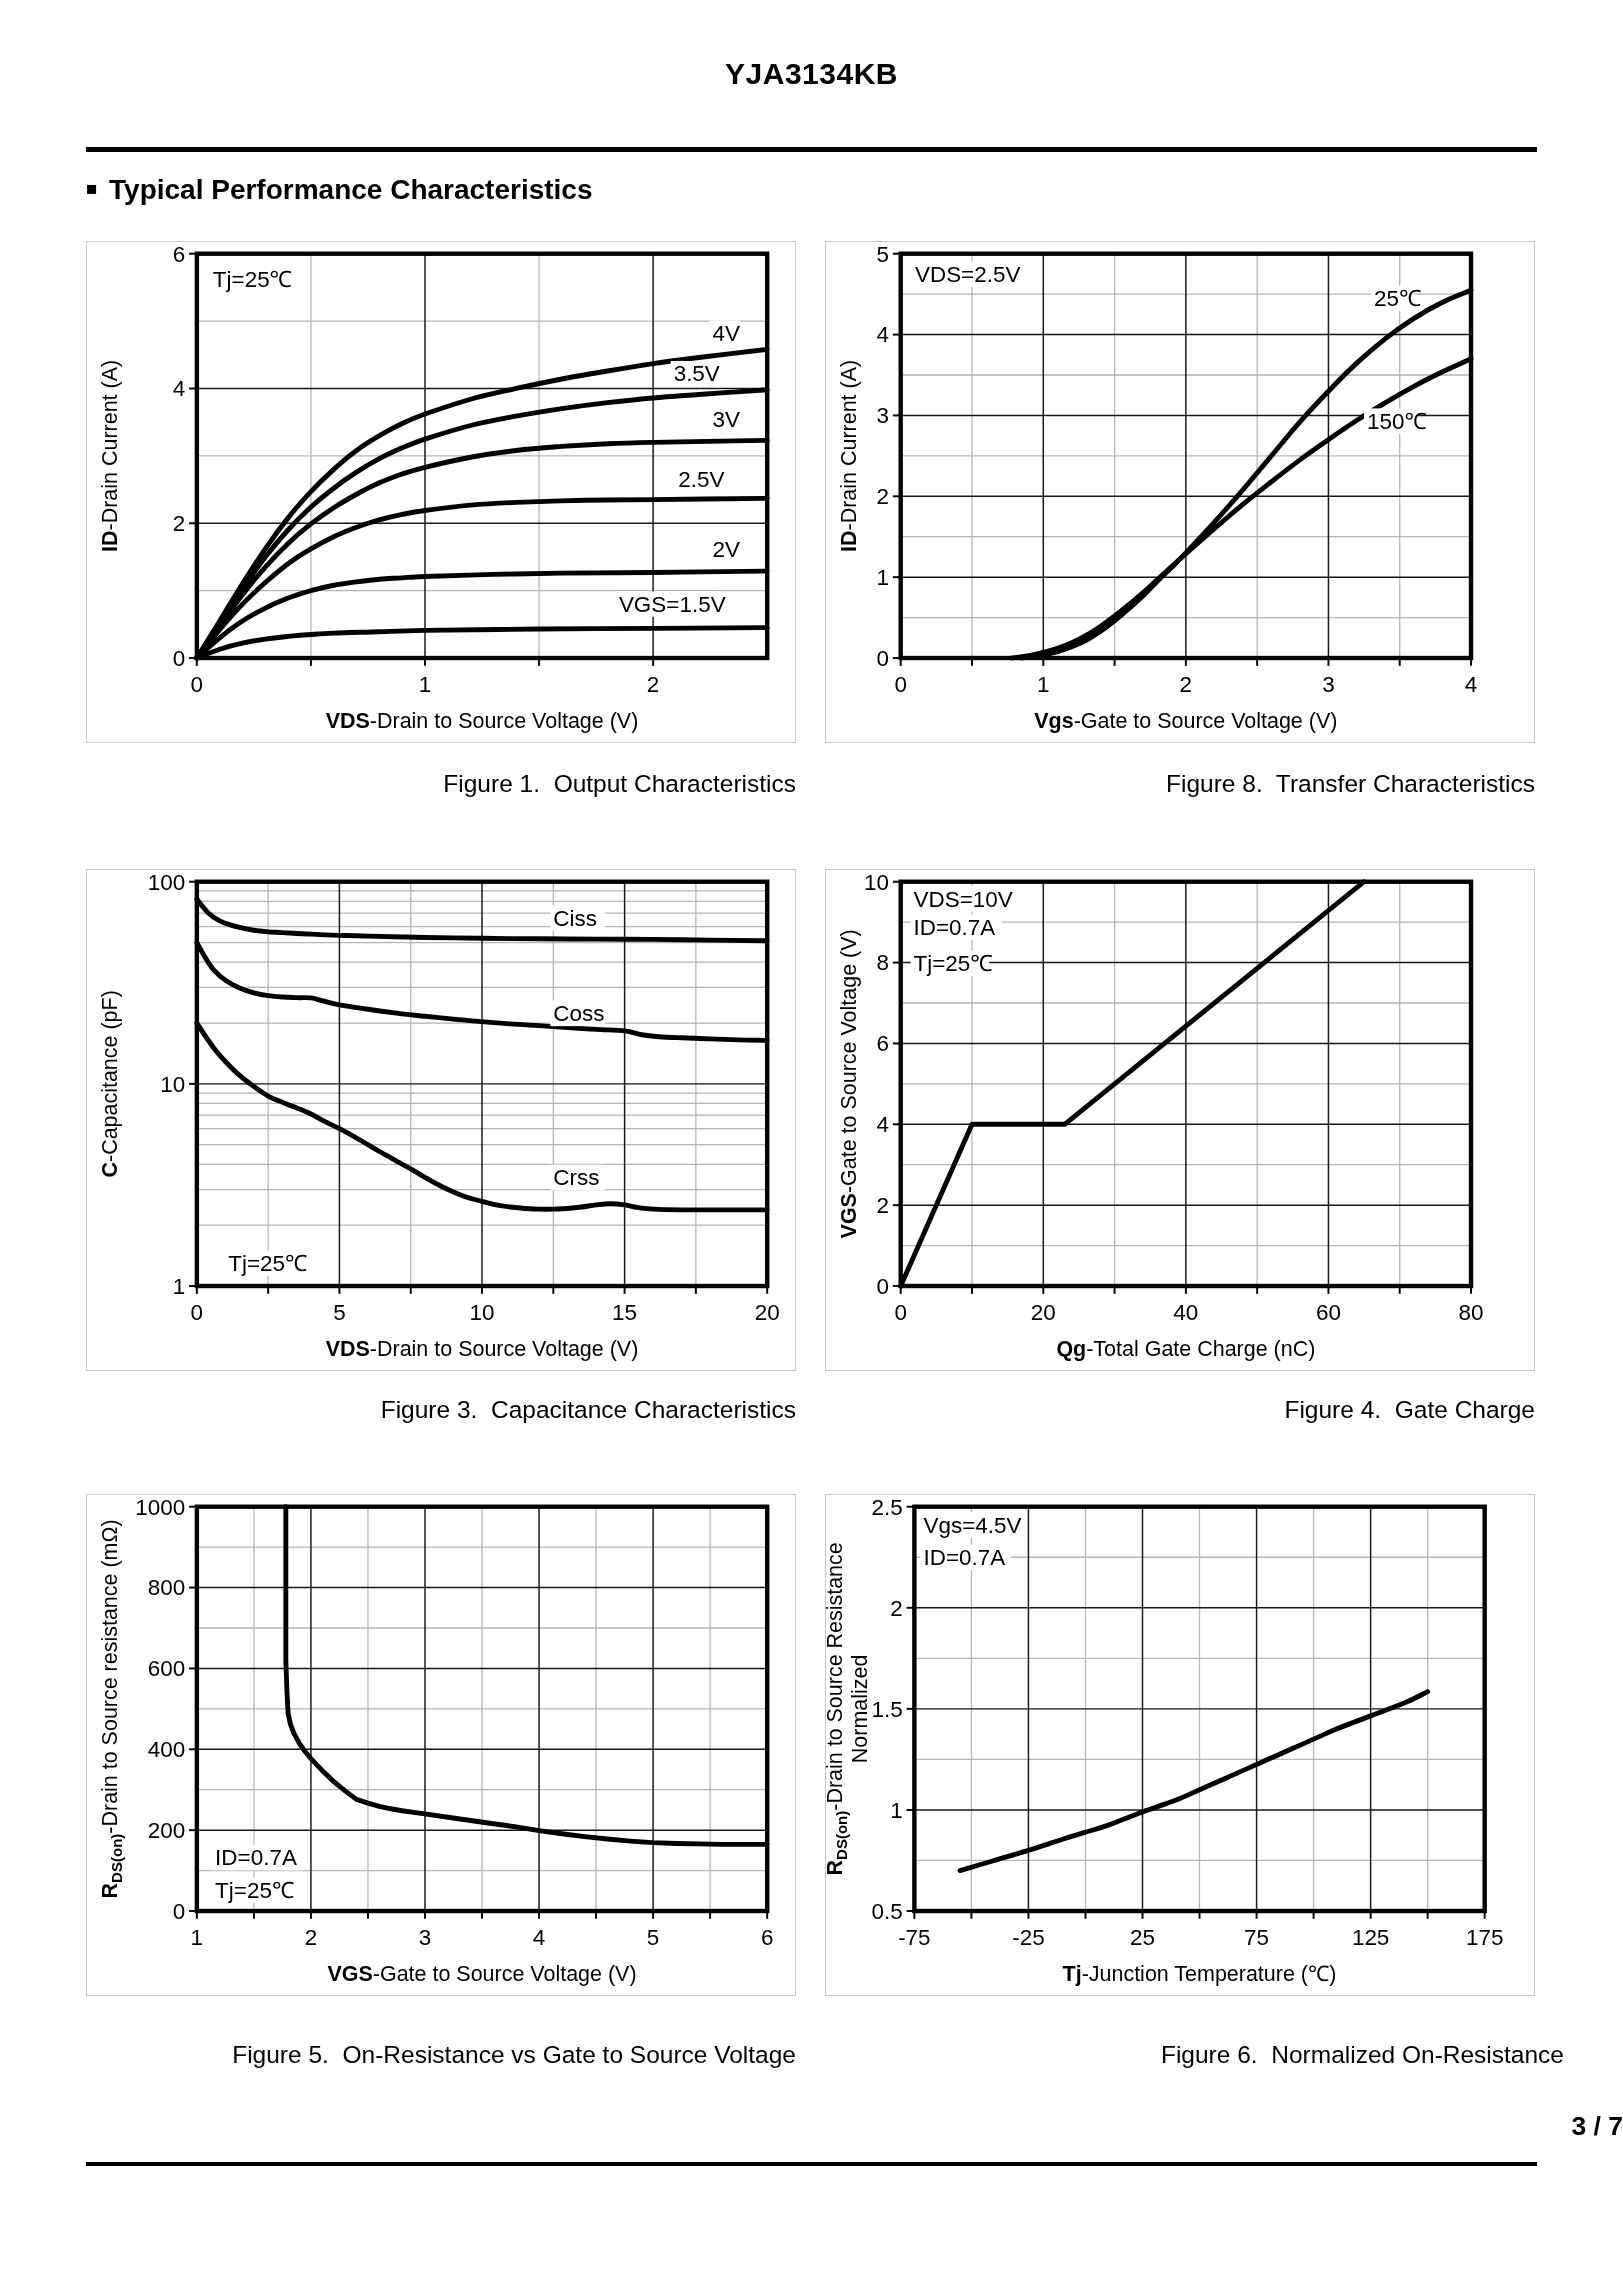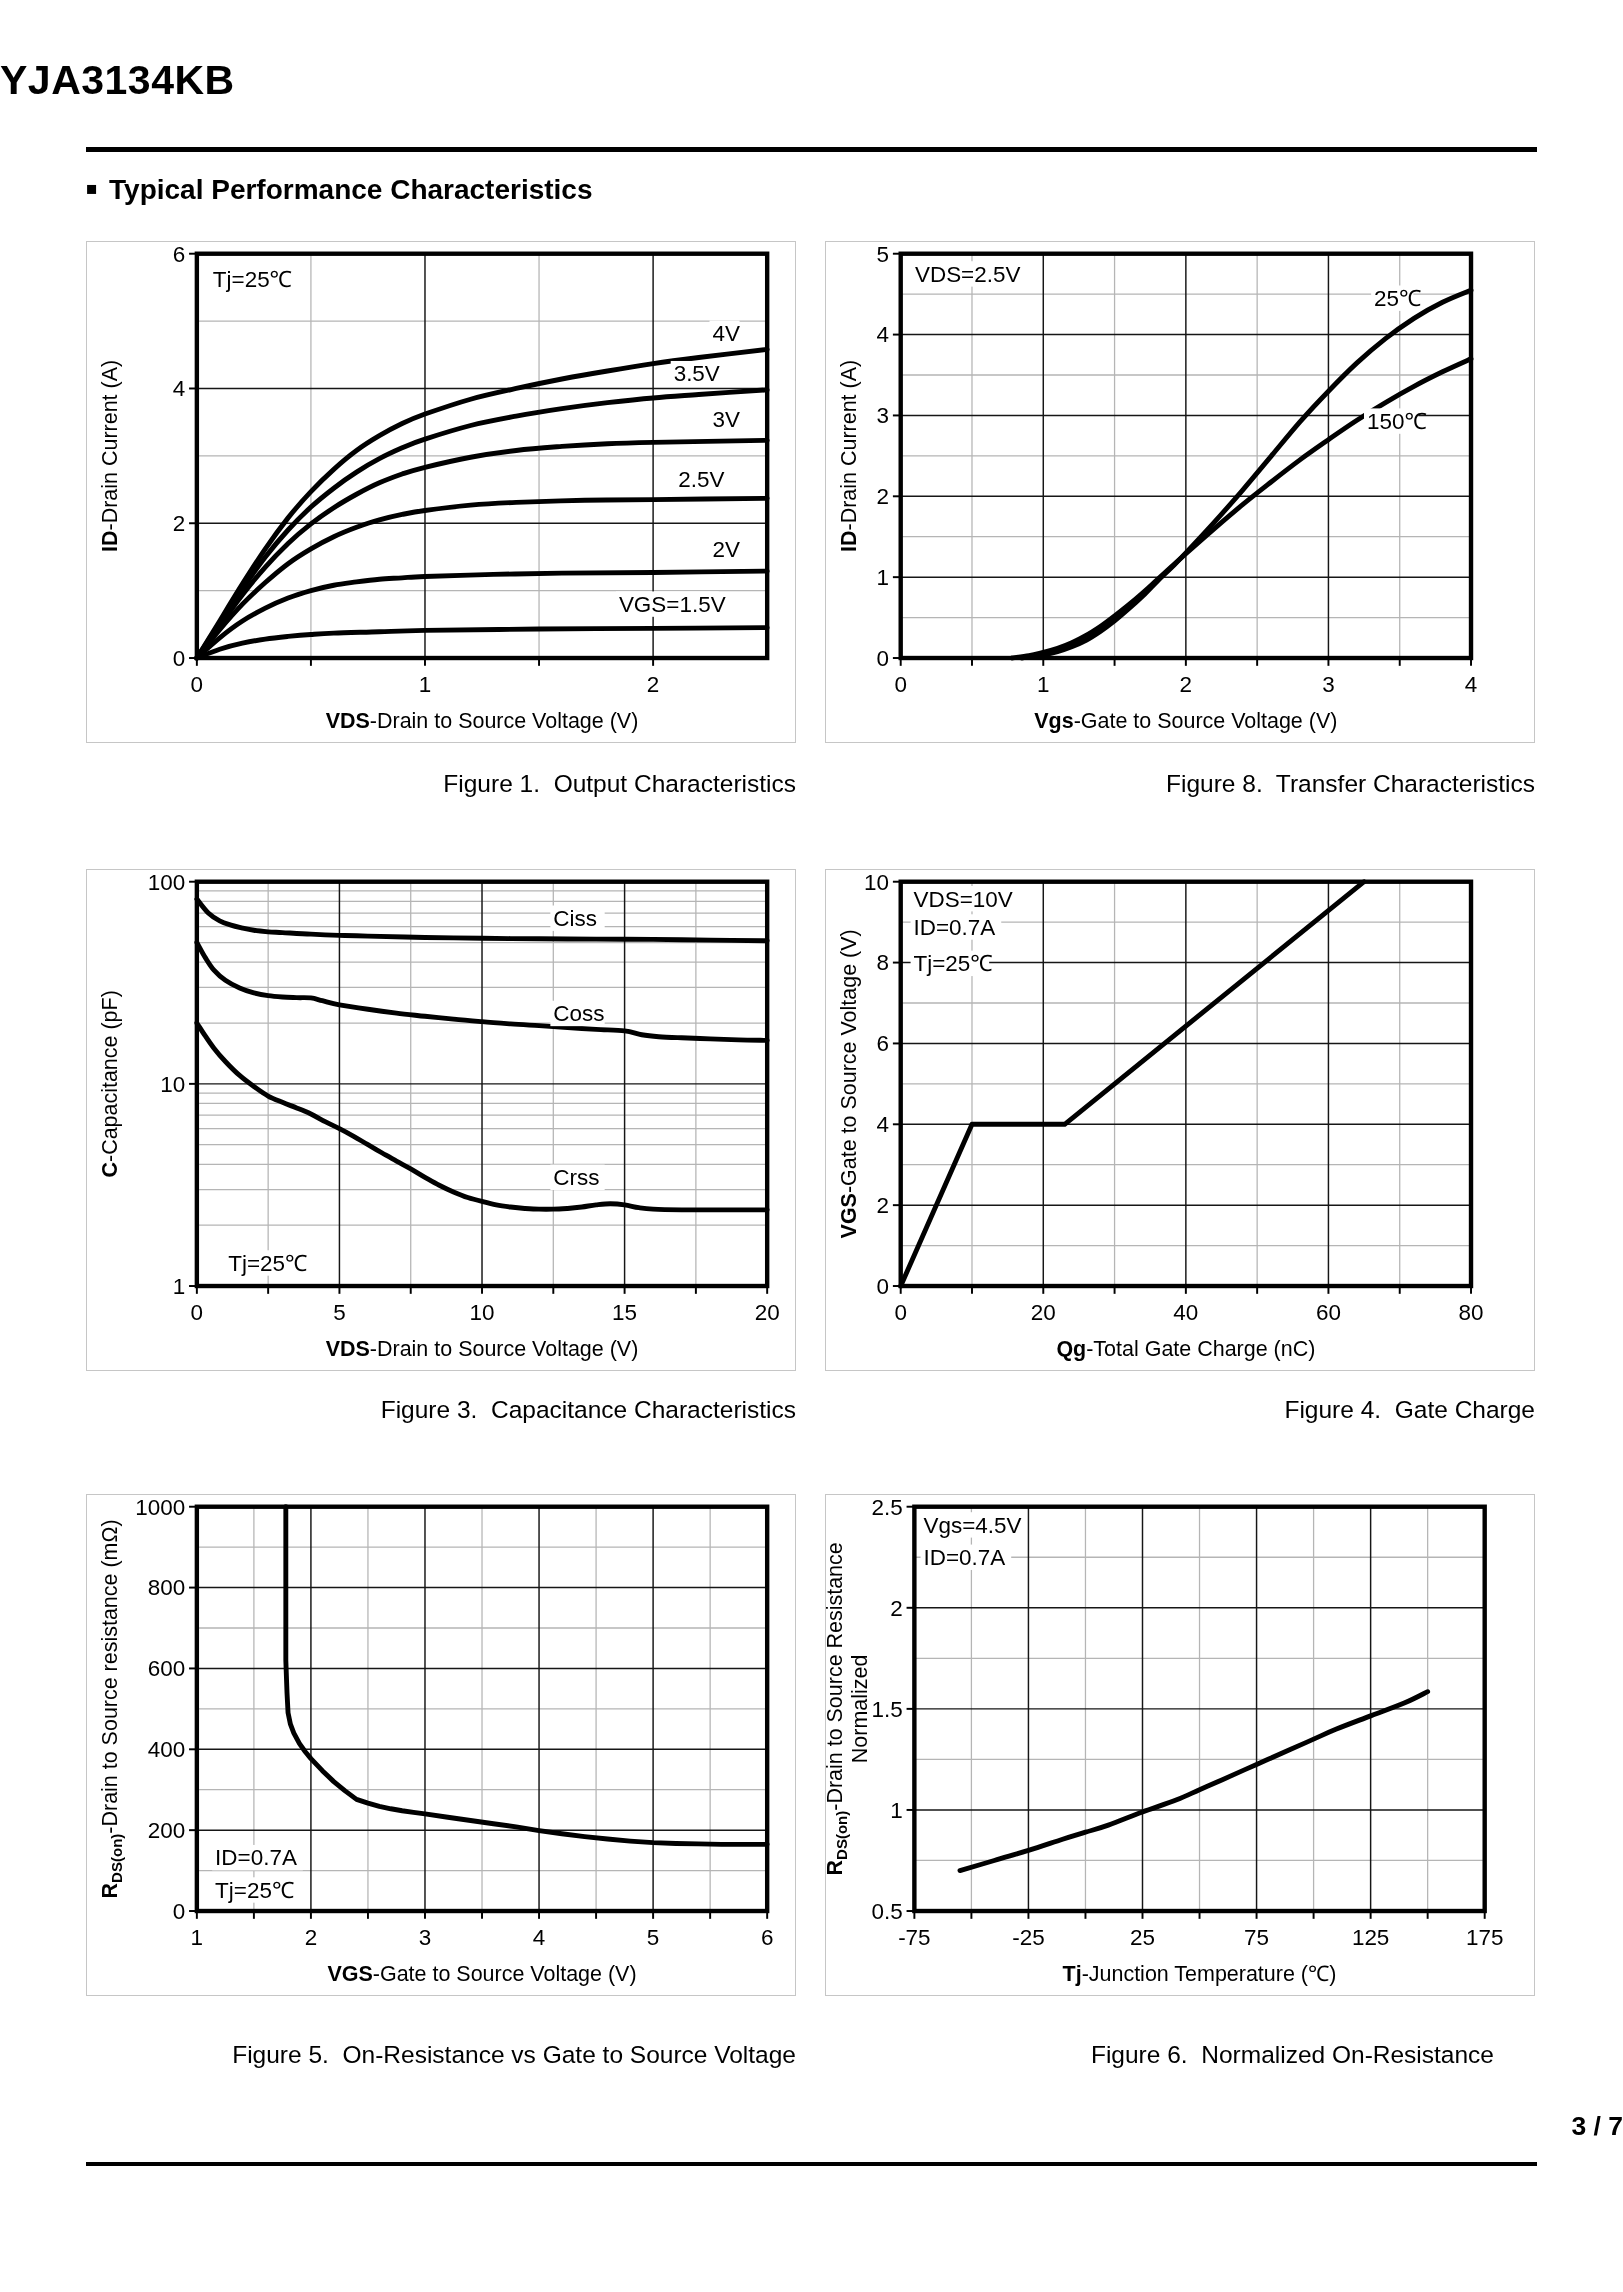--- a/index.html
+++ b/index.html
@@ -1,19 +1,19 @@
 <!DOCTYPE html>
 <html><head>
 <meta charset="utf-8">
 <style>
   html,body{margin:0;padding:0;background:#fff;}
   .page{position:relative;width:1623px;height:2293px;background:#fff;overflow:hidden;
         font-family:"Liberation Sans", sans-serif;color:#000;}
-  .doc-title{position:absolute;top:57px;left:0;width:100%;
-             font-size:41px;font-weight:bold;letter-spacing:0.5px;}
+  .doc-title{position:absolute;top:57px;left:0;width:100%;text-align:center;
+             font-size:30px;font-weight:bold;letter-spacing:0.5px;}
   .title-rule{position:absolute;top:147px;left:86px;width:1451px;height:4.9px;background:#000;}
   .section-header{position:absolute;top:174px;left:86px;font-size:28px;font-weight:bold;}
   .bullet{display:inline-block;font-size:18.6px;vertical-align:3.9px;margin-right:11.8px;}
   .figbox{position:absolute;width:710px;height:502px;border:1px solid #c6c6c6;
           background:#fff;box-sizing:border-box;}
   .figbox svg{display:block;width:708px;height:500px;font-family:"Liberation Sans", sans-serif;}
   .caption{position:absolute;width:710px;text-align:right;font-size:24.5px;white-space:pre;}
   .page-number{position:absolute;top:2111px;left:0;width:100%;text-align:right;font-size:26.5px;font-weight:bold;}
   .footer-rule{position:absolute;top:2162px;left:86px;width:1451px;height:3.9px;background:#000;}
 </style>
@@ -383,19 +383,19 @@
           <text x="99.344" y="38.62999999999997" font-size="23">Vgs=4.5V</text>
           <rect x="96.344" y="50.75" width="92.8" height="26" fill="#fff"></rect>
           <text x="99.344" y="71.75" font-size="23">ID=0.7A</text>
           <text x="382" y="498" text-anchor="middle" font-size="22"><tspan font-weight="bold" font-size="22">Tj</tspan><tspan font-size="22">-Junction Temperature (℃)</tspan></text>
           <text x="16" y="219" text-anchor="middle" font-size="22" transform="rotate(-90 16 219)"><tspan font-weight="bold" font-size="22">R</tspan><tspan font-weight="bold" font-size="15.4" dy="5">DS(on)</tspan><tspan font-size="22" dy="-5">-Drain to Source Resistance</tspan></text>
           <text x="42" y="219" text-anchor="middle" font-size="22" transform="rotate(-90 42 219)"><tspan font-size="22">Normalized</tspan></text>
         </g>
       </svg>
   </div>
   <div class="caption" style="left:86px;top:2041px">Figure 5.  On-Resistance vs Gate to Source Voltage</div>
-  <div class="caption" style="left:784px;top:2041px">Figure 6.  Normalized On-Resistance</div>
+  <div class="caption" style="left:854px;top:2041px">Figure 6.  Normalized On-Resistance</div>
 
   <div class="page-number">3 / 7</div>
   <div class="footer-rule"></div>
 
 </div>
 
 
 </body></html>

